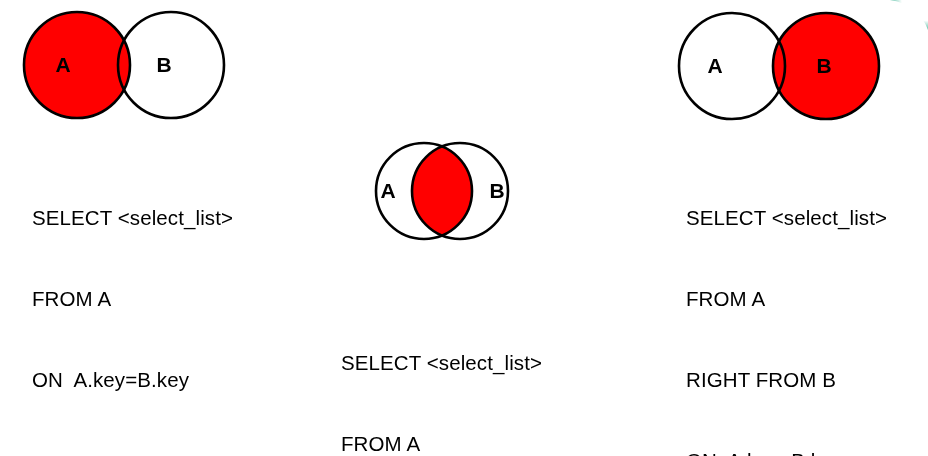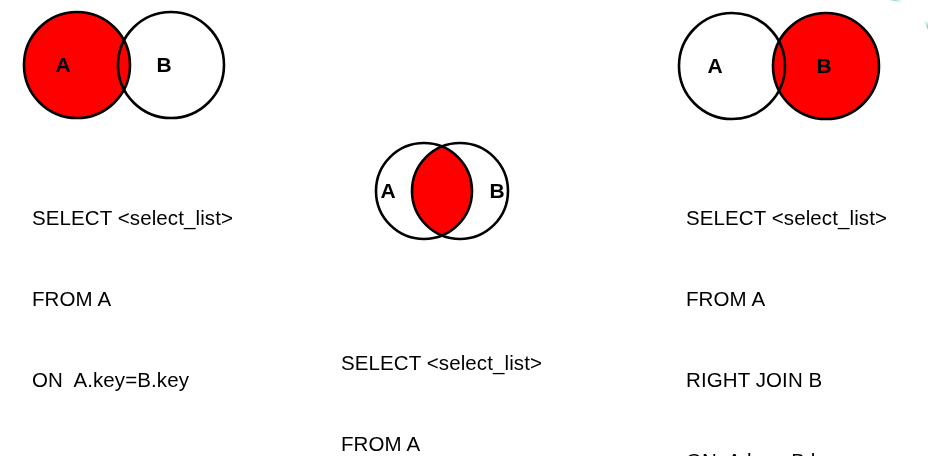--- a/index.html
+++ b/index.html
@@ -135,21 +135,21 @@
       <circle class="venn-circle-outline" cx="154" cy="60" r="53"></circle>
 
       <text class="venn-label" x="43" y="61">A</text>
       <text class="venn-label" x="152" y="61">B</text>
     </svg>
   </div>
 
   <div class="sql-block" style="left:686px; top:150px;">
     <span class="sql-line">SELECT &lt;select_list&gt;</span>
     <span class="sql-line">FROM A</span>
-    <span class="sql-line">RIGHT JOIN B</span>
+    <span class="sql-line">RIGHT FROM B</span>
     <span class="sql-line">ON  A.key=B.key</span>
   </div>
 
   <div class="corner-arc">
     <svg width="46" height="30" viewBox="0 0 46 30">
       <defs>
         <radialGradient id="tealFade" cx="1" cy="0" r="1.15">
           <stop offset="0.60" stop-color="#1BA884" stop-opacity="0"></stop>
           <stop offset="0.80" stop-color="#1BA884" stop-opacity="0.55"></stop>
           <stop offset="1" stop-color="#1BA884" stop-opacity="1"></stop>

